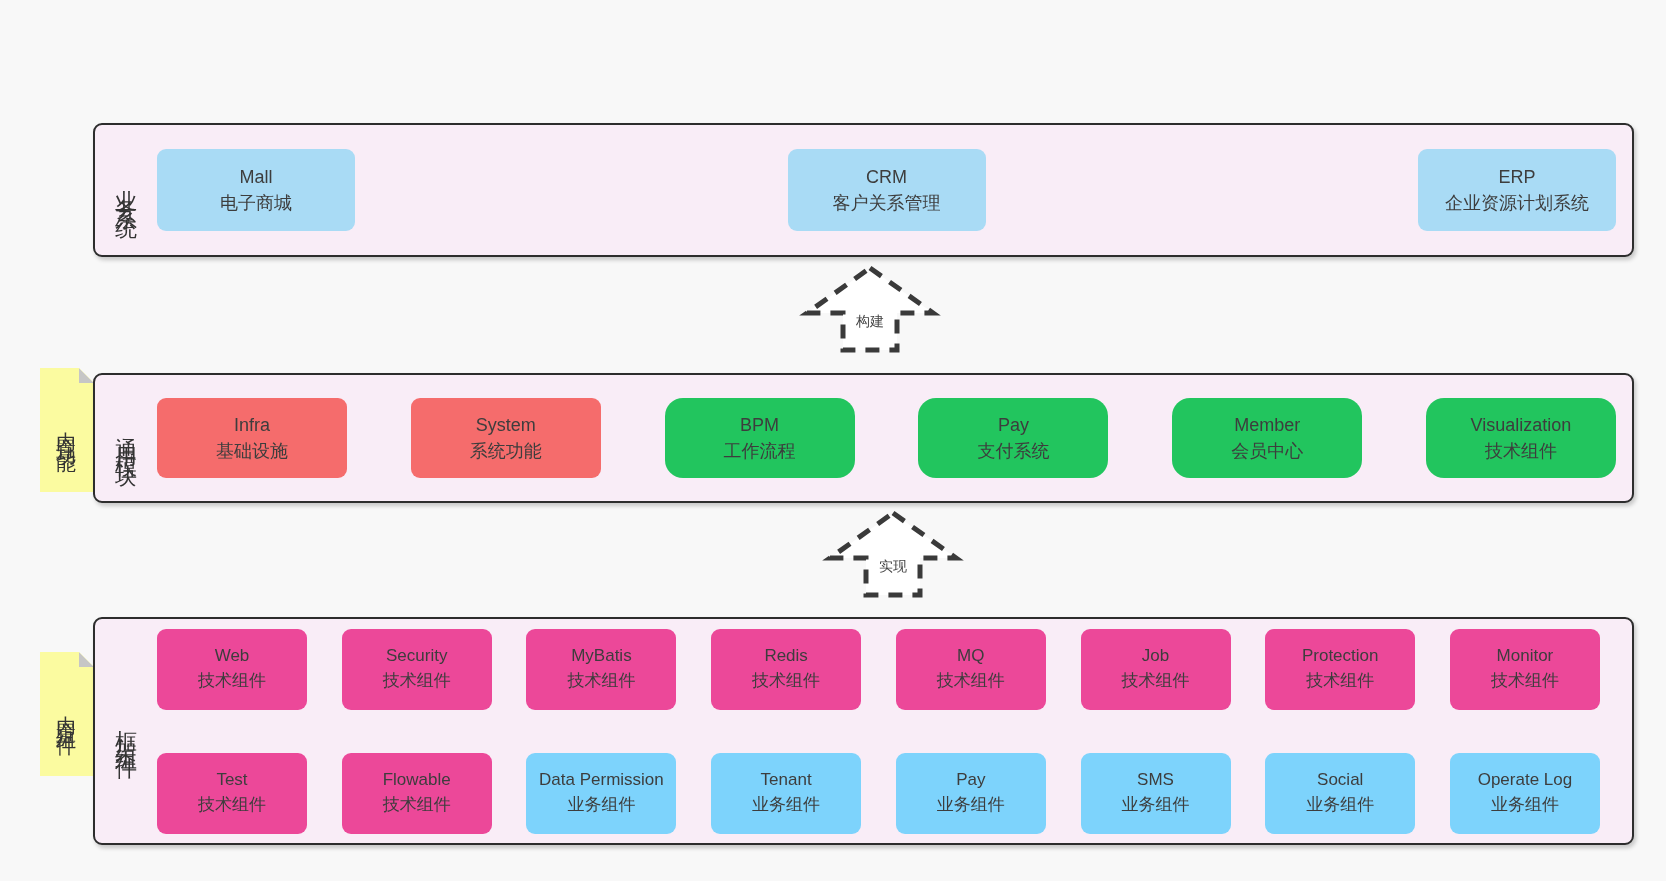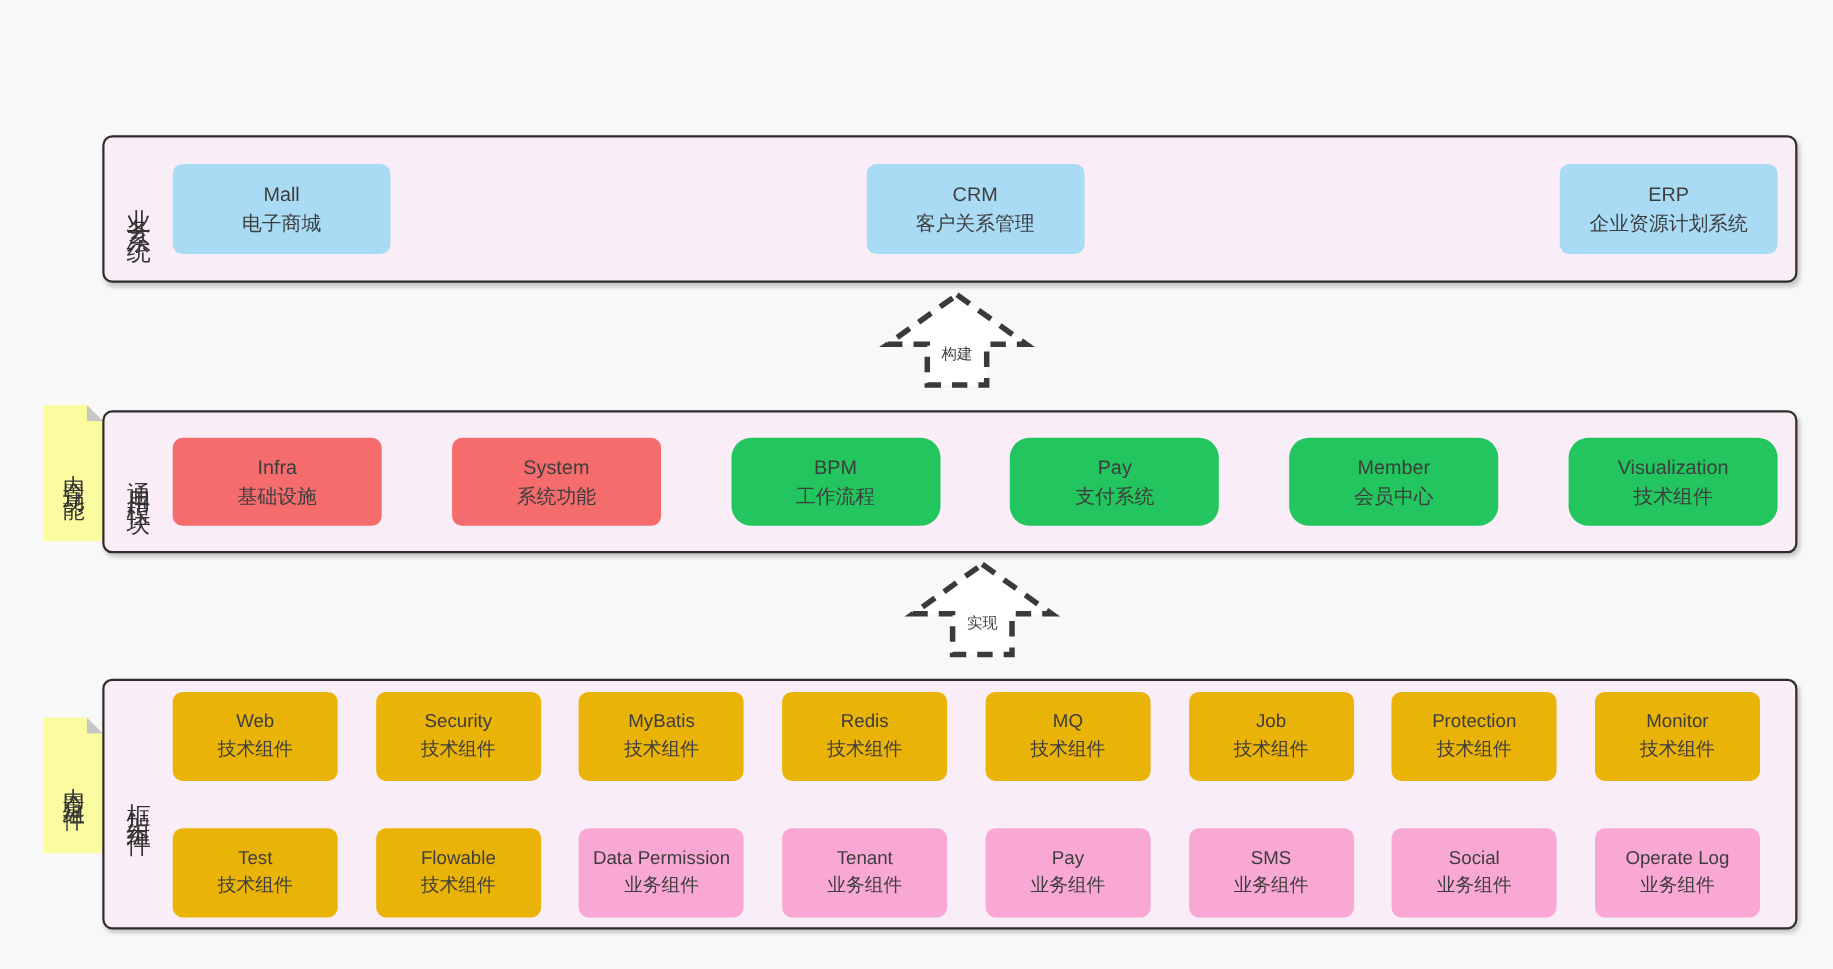--- a/index.html
+++ b/index.html
@@ -23,22 +23,22 @@
   
   .box{border-radius:9px;display:flex;flex-direction:column;align-items:center;justify-content:center;
        text-align:center;line-height:1.45;color:#3d3d3d;padding:0 6px;box-sizing:border-box;}
   .panel-top .box{width:198px;height:82px;font-size:18px;}
   .panel-mid .box{width:190px;height:80px;font-size:18px;}
   .panel-bottom .box{width:150px;height:81px;font-size:17px;}
 
   .v-blue{background:#a9dbf5;}
   .v-red{background:#f56c6c;}
   .v-pink{background:#22c55e;border-radius:18px;}
-  .v-green{background:#eab308;}
-  .v-green-light{background:#f9a8d4;}
+  .v-green{background:#ec4899;}
+  .v-green-light{background:#7dd3fc;}
 
   
   .arrow{position:absolute;width:150px;height:92px;}
   .arrow-1{left:795px;top:263px;}
   .arrow-2{left:818px;top:508px;}
   .arrow svg{display:block;width:150px;height:92px;}
   .arrow-label{position:absolute;left:50%;top:50px;transform:translateX(-50%);
                background:#fff;padding:0 3px;font-size:14px;color:#444;white-space:nowrap;}
 
   

